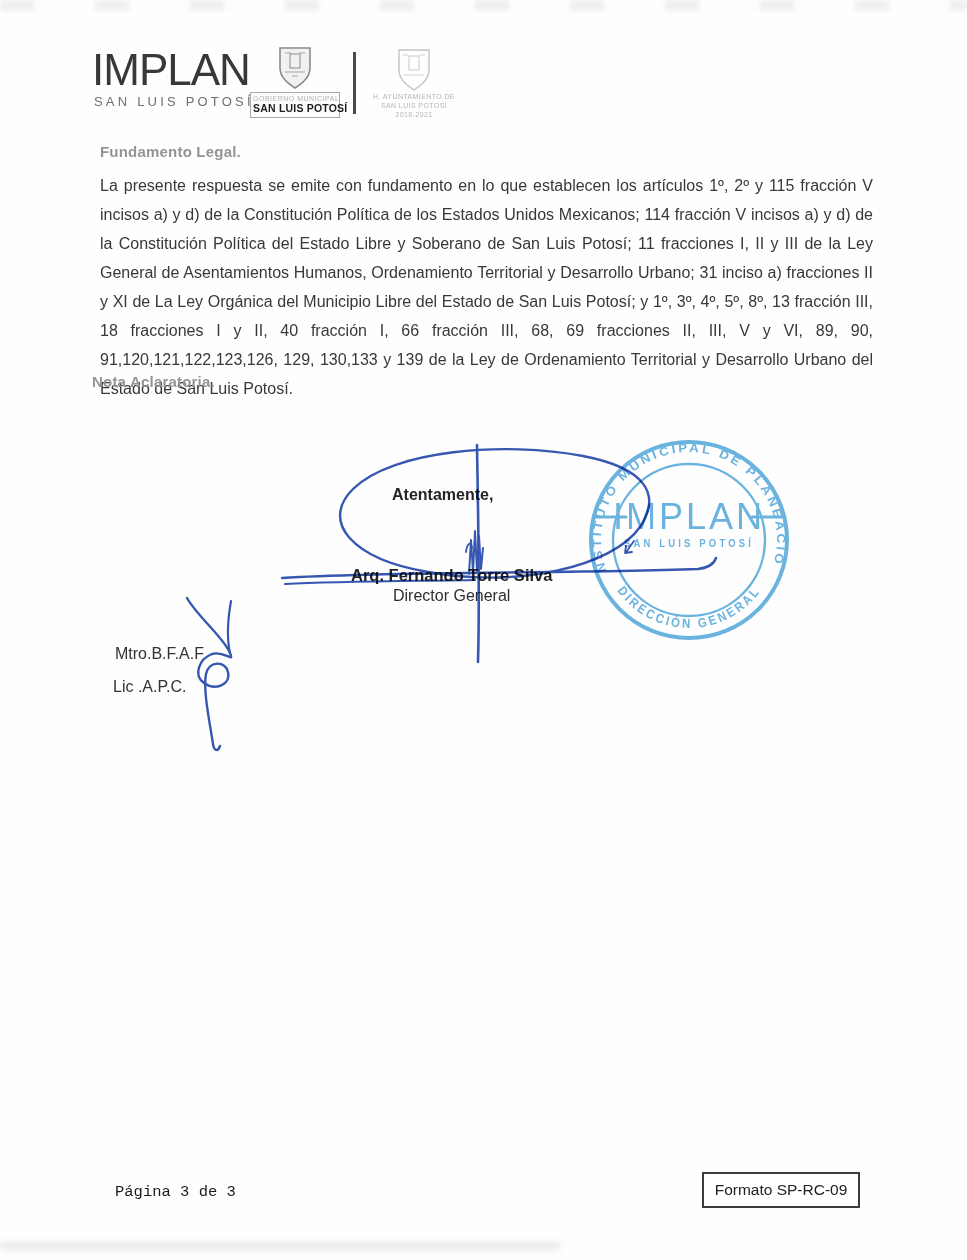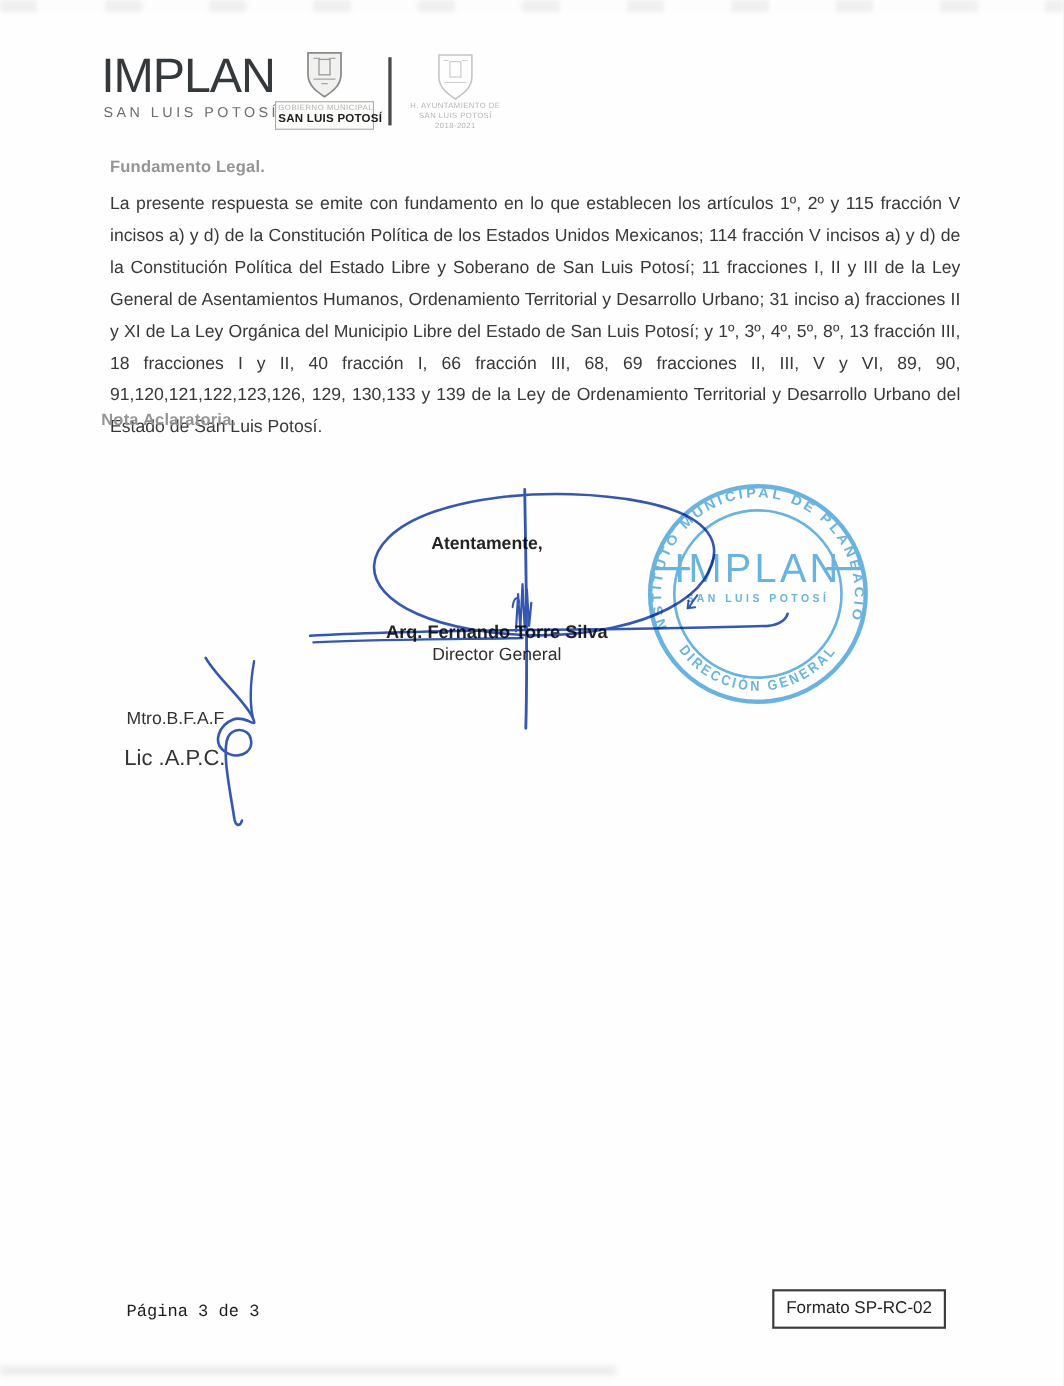--- a/index.html
+++ b/index.html
@@ -34,21 +34,21 @@
   .sec-heading{font-size:15px;font-weight:bold;color:#949494;letter-spacing:.2px;}
   .body-par{width:773px;font-size:16px;line-height:29px;color:#383838;text-align:justify;}
   .h1{left:100px;top:143px;}
   .p1{left:100px;top:171px;}
   .h2{left:92px;top:373px;}
   .p2{left:100px;top:401px;}
   .salutation{left:392px;top:486px;font-size:16px;font-weight:bold;color:#242424;}
   .sig-name{left:351px;top:566px;font-size:16.5px;font-weight:bold;color:#242424;}
   .sig-title{left:393px;top:587px;font-size:16px;color:#2e2e2e;}
   .initials1{left:115px;top:645px;font-size:16px;color:#333;}
-  .initials2{left:113px;top:678px;font-size:20px;color:#333;}
+  .initials2{left:113px;top:678px;font-size:16px;color:#333;}
   
   .page-num{left:115px;top:1183px;font-size:15.5px;color:#1c1c1c;font-family:Liberation Mono, monospace;}
   .format-box{left:702px;top:1172px;width:154px;height:32px;border:2px solid #3c3c3c;background:#fff;
     display:flex;align-items:center;justify-content:center;}
   .format-box span{font-size:15.5px;color:#222;}
   
   .stamp-svg{left:584px;top:437px;mix-blend-mode:multiply;opacity:.82;}
   .ink-svg{left:0;top:0;mix-blend-mode:multiply;}
 </style>
 </head>
@@ -130,16 +130,16 @@
       <path stroke-width="2" d="M 469,574 L 471,540 L 473,572 L 475,531 L 477,571 L 479,536 L 481,569 L 483,548"></path>
       <path stroke-width="1.8" d="M 466,552 C 467,543 471,541 472,548"></path>
       <path stroke-width="1.8" d="M 634,541 C 631,545 628,549 626,553 M 626,546 L 625,553 L 632,552"></path>
       <path stroke-width="2.4" d="M 187,598 C 197,616 224,638 230,653 C 235,664 224,650 212,654 C 199,659 193,675 204,683 C 215,691 231,685 228,672 C 226,661 209,660 206,674 C 203,690 209,718 213,744 C 214,751 218,752 220,746"></path>
       <path stroke-width="2.2" d="M 231,601 C 228,618 226,635 230,653"></path>
     </g>
   </svg>
 
   <div class="abs page-num">Página 3 de 3</div>
   <div class="abs format-box">
-    <span>Formato SP-RC-02</span>
+    <span>Formato SP-RC-09</span>
   </div>
 
 </div>
 
 </body></html>

